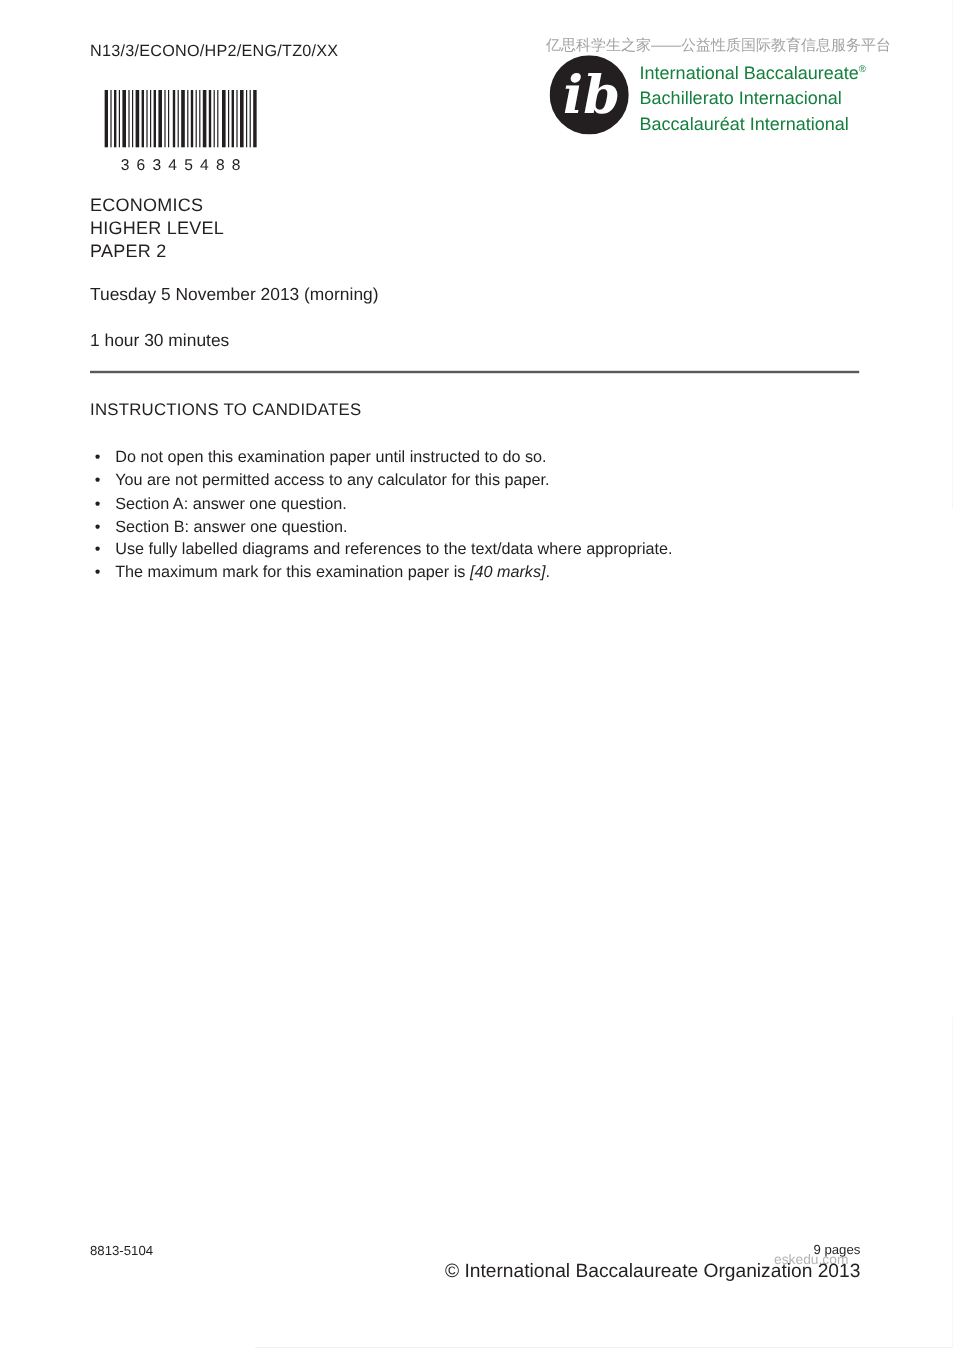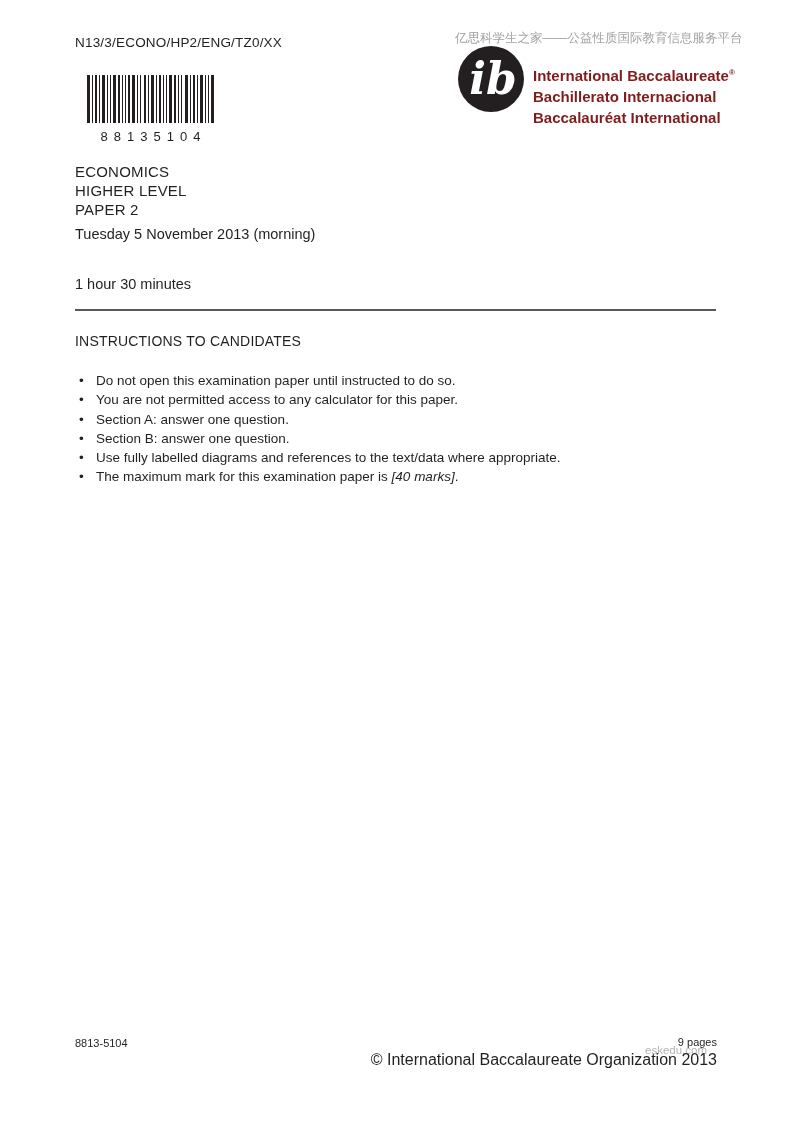--- a/index.html
+++ b/index.html
@@ -32,26 +32,25 @@
   .logo-block {
     position: absolute;
     left: 458px; top: 46px;
     display: flex;
     align-items: flex-start;
     z-index: 2;
   }
   .ib-circle { display: block; }
   .logo-lines {
     margin-left: 9px;
-    margin-top: 16px;
+    margin-top: 1px;
     font-size: 15px;
     line-height: 21px;
-    color: #7f1d1d;
+    color: #15803d;
     white-space: nowrap;
-    font-weight: bold;
   }
   .logo-lines sup { font-size: 8px; vertical-align: super; }
   .barcode-wrap {
     position: absolute;
     left: 87px; top: 75px;
     width: 127px;
     text-align: center;
   }
   .barcode-number {
     margin-top: 2px;
@@ -63,21 +62,21 @@
   .title-block {
     position: absolute;
     left: 75px; top: 162px;
     font-size: 15px;
     font-weight: normal;
     line-height: 19px;
     letter-spacing: 0.2px;
   }
   .date-line {
     position: absolute;
-    left: 75px; top: 226px;
+    left: 75px; top: 238px;
     font-size: 14.5px;
   }
   .duration-line {
     position: absolute;
     left: 75px; top: 276px;
     font-size: 14.5px;
   }
   .rule {
     position: absolute;
     left: 75px; top: 309px;
@@ -185,21 +184,21 @@
         <rect x="98" y="0" width="3" height="48"></rect>
         <rect x="103" y="0" width="1" height="48"></rect>
         <rect x="106" y="0" width="2" height="48"></rect>
         <rect x="110" y="0" width="1" height="48"></rect>
         <rect x="113" y="0" width="3" height="48"></rect>
         <rect x="118" y="0" width="1" height="48"></rect>
         <rect x="121" y="0" width="1" height="48"></rect>
         <rect x="124" y="0" width="3" height="48"></rect>
       </g>
     </svg>
-    <div class="barcode-number">88135104</div>
+    <div class="barcode-number">36345488</div>
   </div>
 
   <div class="title-block">
     <div>ECONOMICS</div>
     <div>HIGHER LEVEL</div>
     <div>PAPER 2</div>
   </div>
 
   <div class="date-line">Tuesday 5 November 2013 (morning)</div>
   <div class="duration-line">1 hour 30 minutes</div>

